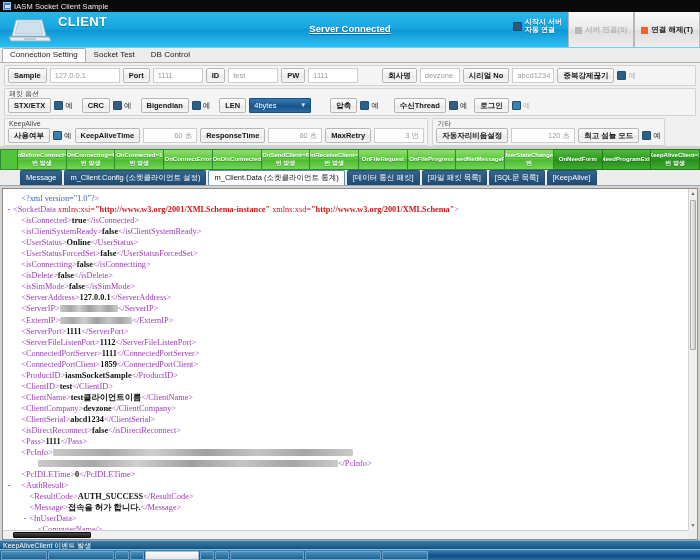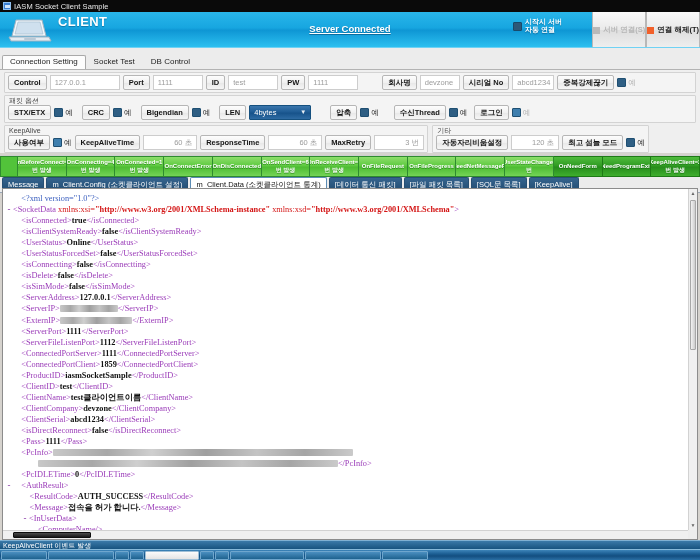--- a/index.html
+++ b/index.html
@@ -62,33 +62,33 @@
   .ac-label {
     color: #ffffff; font-size: 7px; font-weight: bold; line-height: 8px;
     text-shadow: 0 1px 1px rgba(0,60,100,.5); width: 44px;
   }
   .banner-btns {
     position: absolute; right: 0; top: 0; height: 36px;
     display: flex; align-items: stretch;
   }
   .bbtn {
     display: flex; align-items: center; justify-content: center; gap: 3px;
-    padding: 0 0; font-size: 7.5px; font-weight: bold;
+    padding: 0 6px; font-size: 7.5px; font-weight: bold;
     background: linear-gradient(to bottom,#fafafa,#e9e9e9 50%,#dedede 51%,#efefef);
     border-left: 1px solid #b8b8b8; border-right: 1px solid #b8b8b8;
   }
   .bbtn.disabled { color: #b6b6b6; }
   .bbtn.active { color: #1b1b1b; }
   .bbtn-sq { width: 7px; height: 7px; display:inline-block; }
   .sq-gray { background: #b9b9b9; }
   .sq-orange { background: #f2602a; }
 
   
   .tabstrip {
-    height: 22px; background: #ececec; display: flex;
+    height: 15px; background: #ececec; display: flex;
     align-items: flex-end; padding-left: 2px;
     border-bottom: 1px solid #b3b3b3;
   }
   .tab {
     font-size: 8px; padding: 1.5px 7px 2px; color: #1d1d1d;
     border: 1px solid transparent; border-bottom: none;
     background: transparent; line-height: 10px;
   }
   .tab.sel {
     background: #fdfdfd; border-color: #a9a9a9;
@@ -155,21 +155,21 @@
   .ev:first-child { border-left-width: 1px; }
   .ev.dark {
     background: linear-gradient(to bottom,#4fbb3c,#2f9a22 48%,#268c1b 52%,#3fae2e);
     border-color: #1e7a16;
   }
   .ev.blank { background: #52c33a; }
 
   
   .subtabs {
     height: 16px; background: #ececec; display: flex;
-    align-items: flex-end; gap: 2px; padding-left: 2px;
+    align-items: flex-end; gap: 2px; padding-left: 20px;
     border-bottom: 1px solid #9aa8b8;
   }
   .stab {
     font-size: 7.5px; line-height: 10px; padding: 2px 5px 2px;
     color: #ffffff; border: 1px solid #274f73; border-bottom: none;
     background: linear-gradient(to bottom,#36648e,#1f4a70);
     border-radius: 2px 2px 0 0; white-space: nowrap;
   }
   .stab.sel {
     background: #ffffff; color: #111111;
@@ -303,21 +303,21 @@
     <div class="tab sel">Connection Setting</div>
     <div class="tab">Socket Test</div>
     <div class="tab">DB Control</div>
   </div>
 
   <div class="configarea">
 
     <div class="grouprow">
       <div class="group noleg" style="flex:1 1 auto;">
         <div class="ctrls">
-          <div class="lbl-btn">Control</div>
+          <div class="lbl-btn">Sample</div>
           <div class="txtbox" style="width:70px">127.0.0.1</div>
           <div class="lbl-btn">Port</div>
           <div class="txtbox" style="width:50px">1111</div>
           <div class="lbl-btn">ID</div>
           <div class="txtbox" style="width:50px">test</div>
           <div class="lbl-btn">PW</div>
           <div class="txtbox" style="width:50px">1111</div>
           <div style="flex:0 0 18px"></div>
           <div class="lbl-btn">회사명</div>
           <div class="txtbox" style="width:40px">devzone</div>
@@ -390,21 +390,21 @@
           <div class="txtbox num" style="width:54px">60 초</div>
           <div class="lbl-btn">MaxRetry</div>
           <div class="txtbox num" style="width:50px">3 번</div>
         </div>
       </div>
 
       <div class="group">
         <div class="legend">기타</div>
         <div class="ctrls">
           <div class="lbl-btn">자동자리비움설정</div>
-          <div class="txtbox num" style="width:48px">120 초</div>
+          <div class="txtbox num" style="width:64px">120 초</div>
           <div class="lbl-btn">최고 섬늘 모드</div>
           <div class="chk-wrap">
             <div class="chk"></div>
             <div class="chk-txt">예</div>
           </div>
         </div>
       </div>
     </div>
   </div>
 

